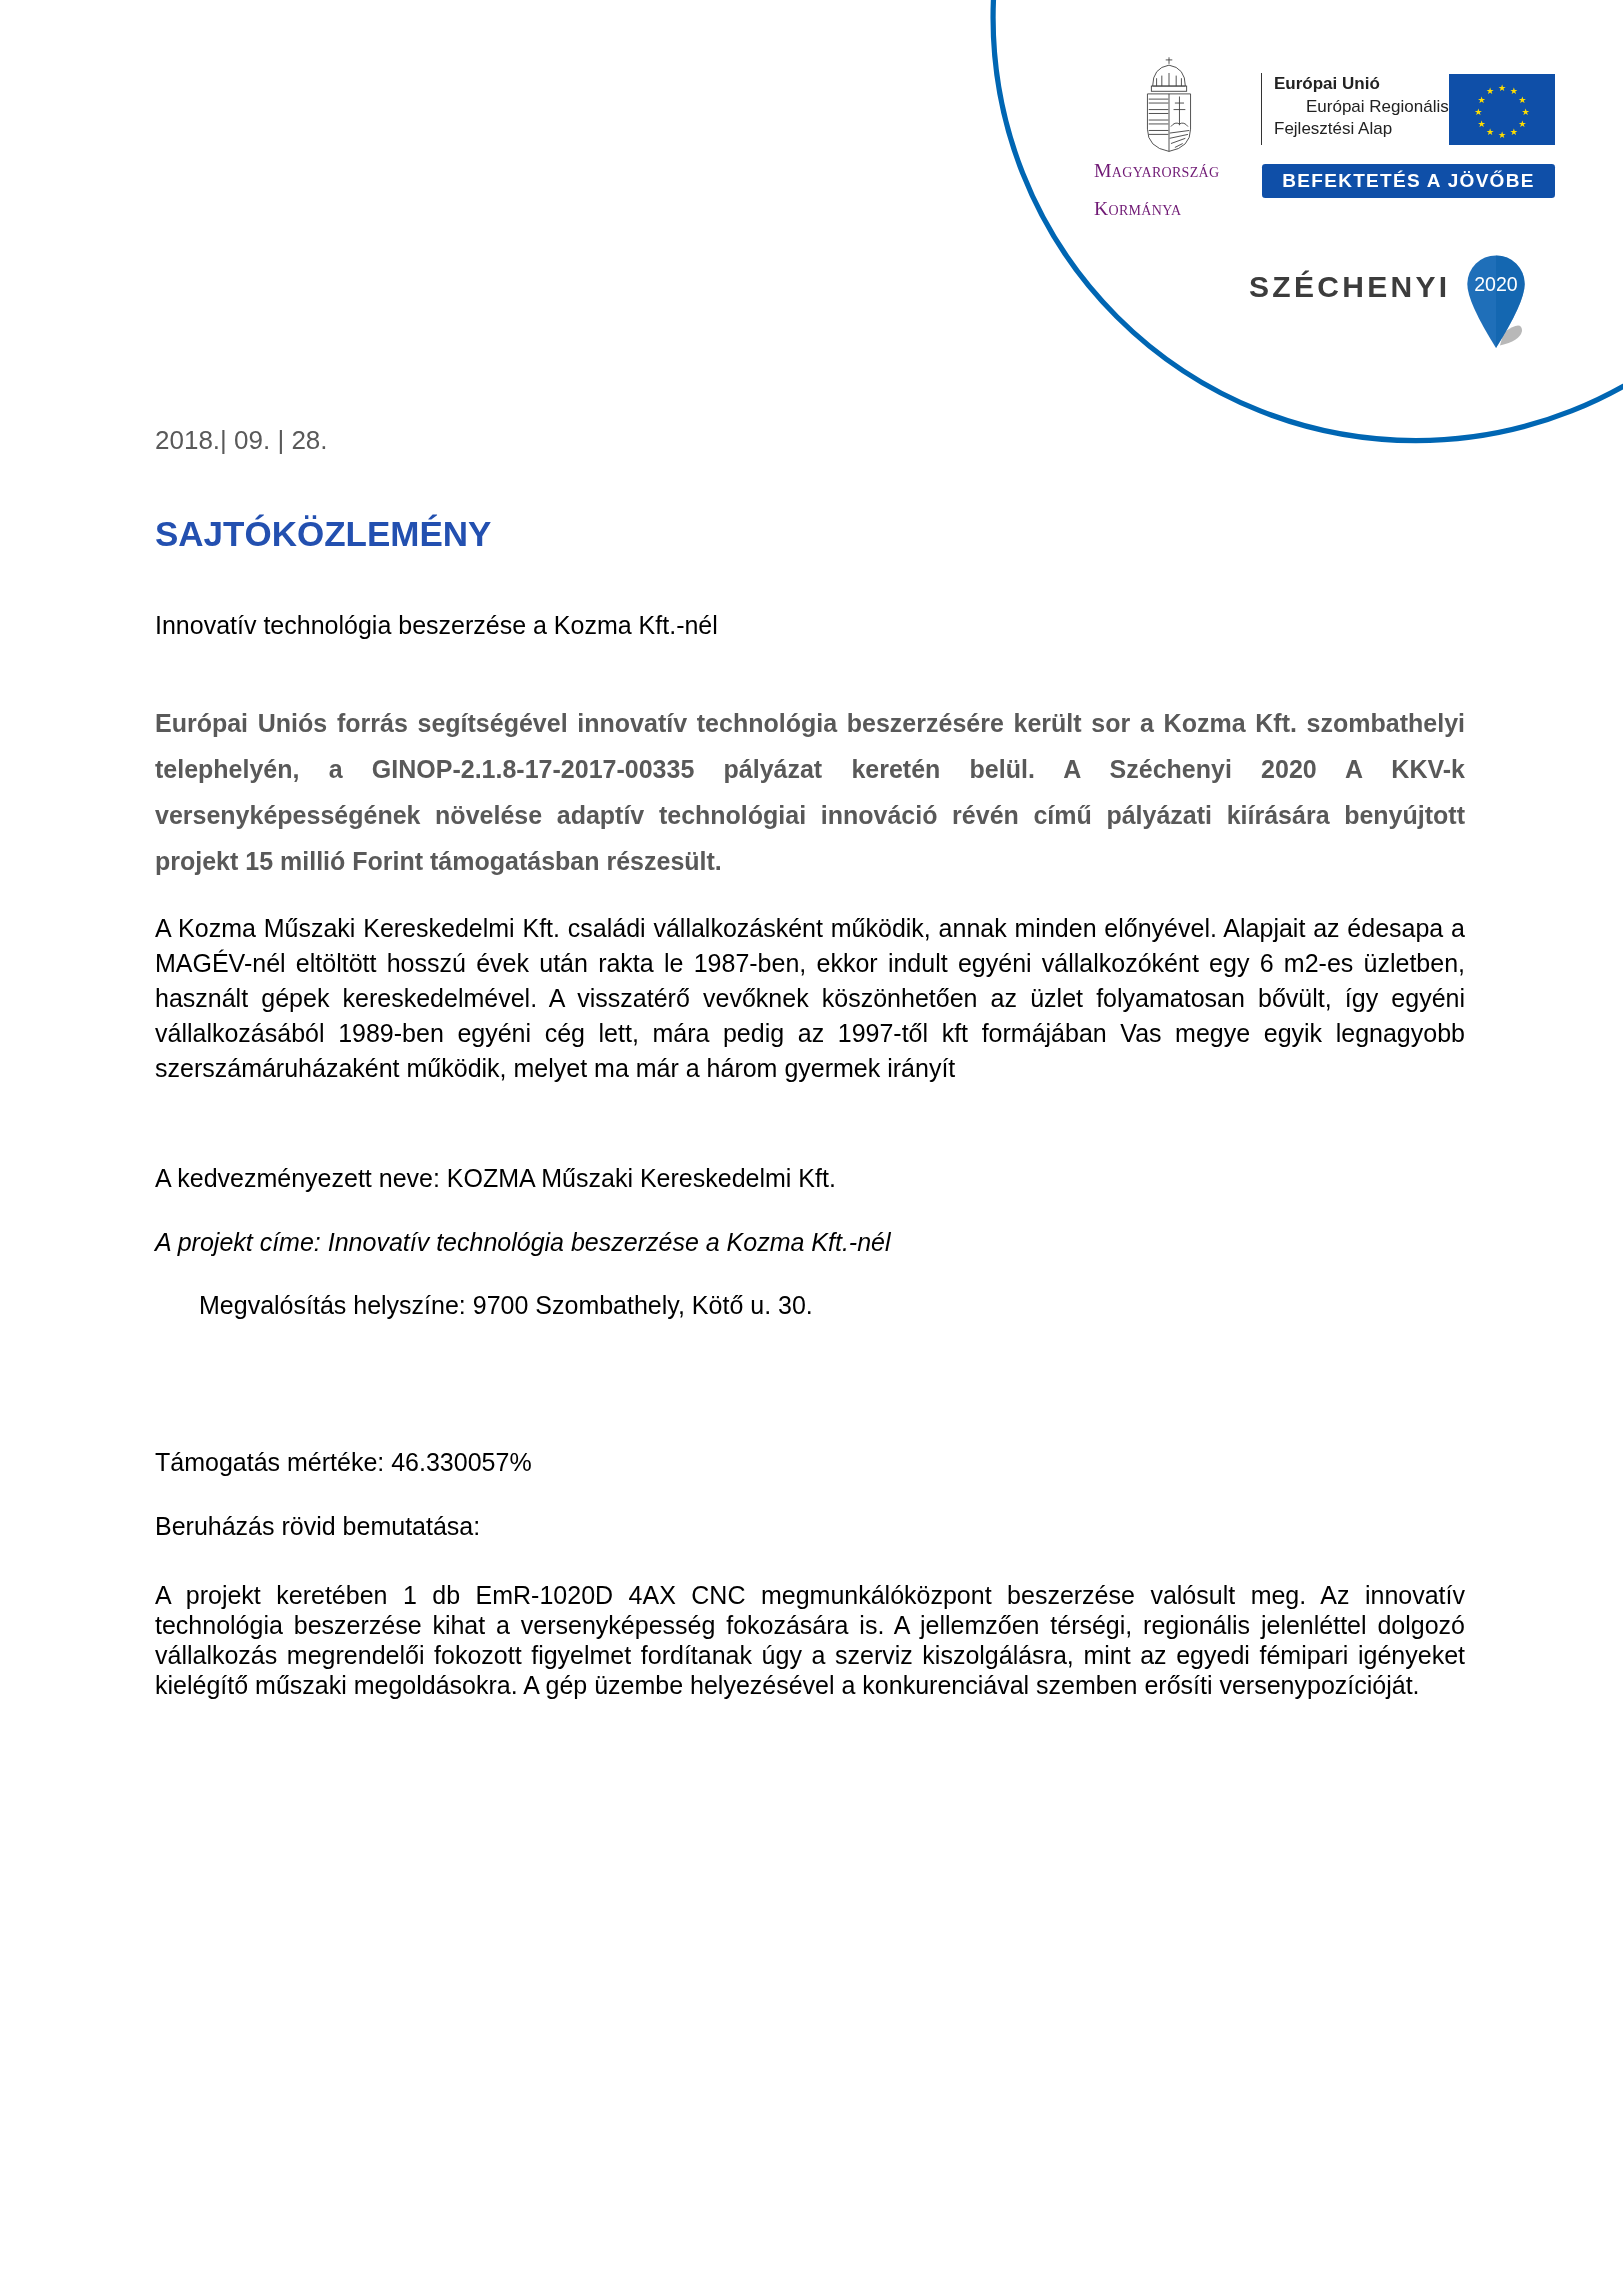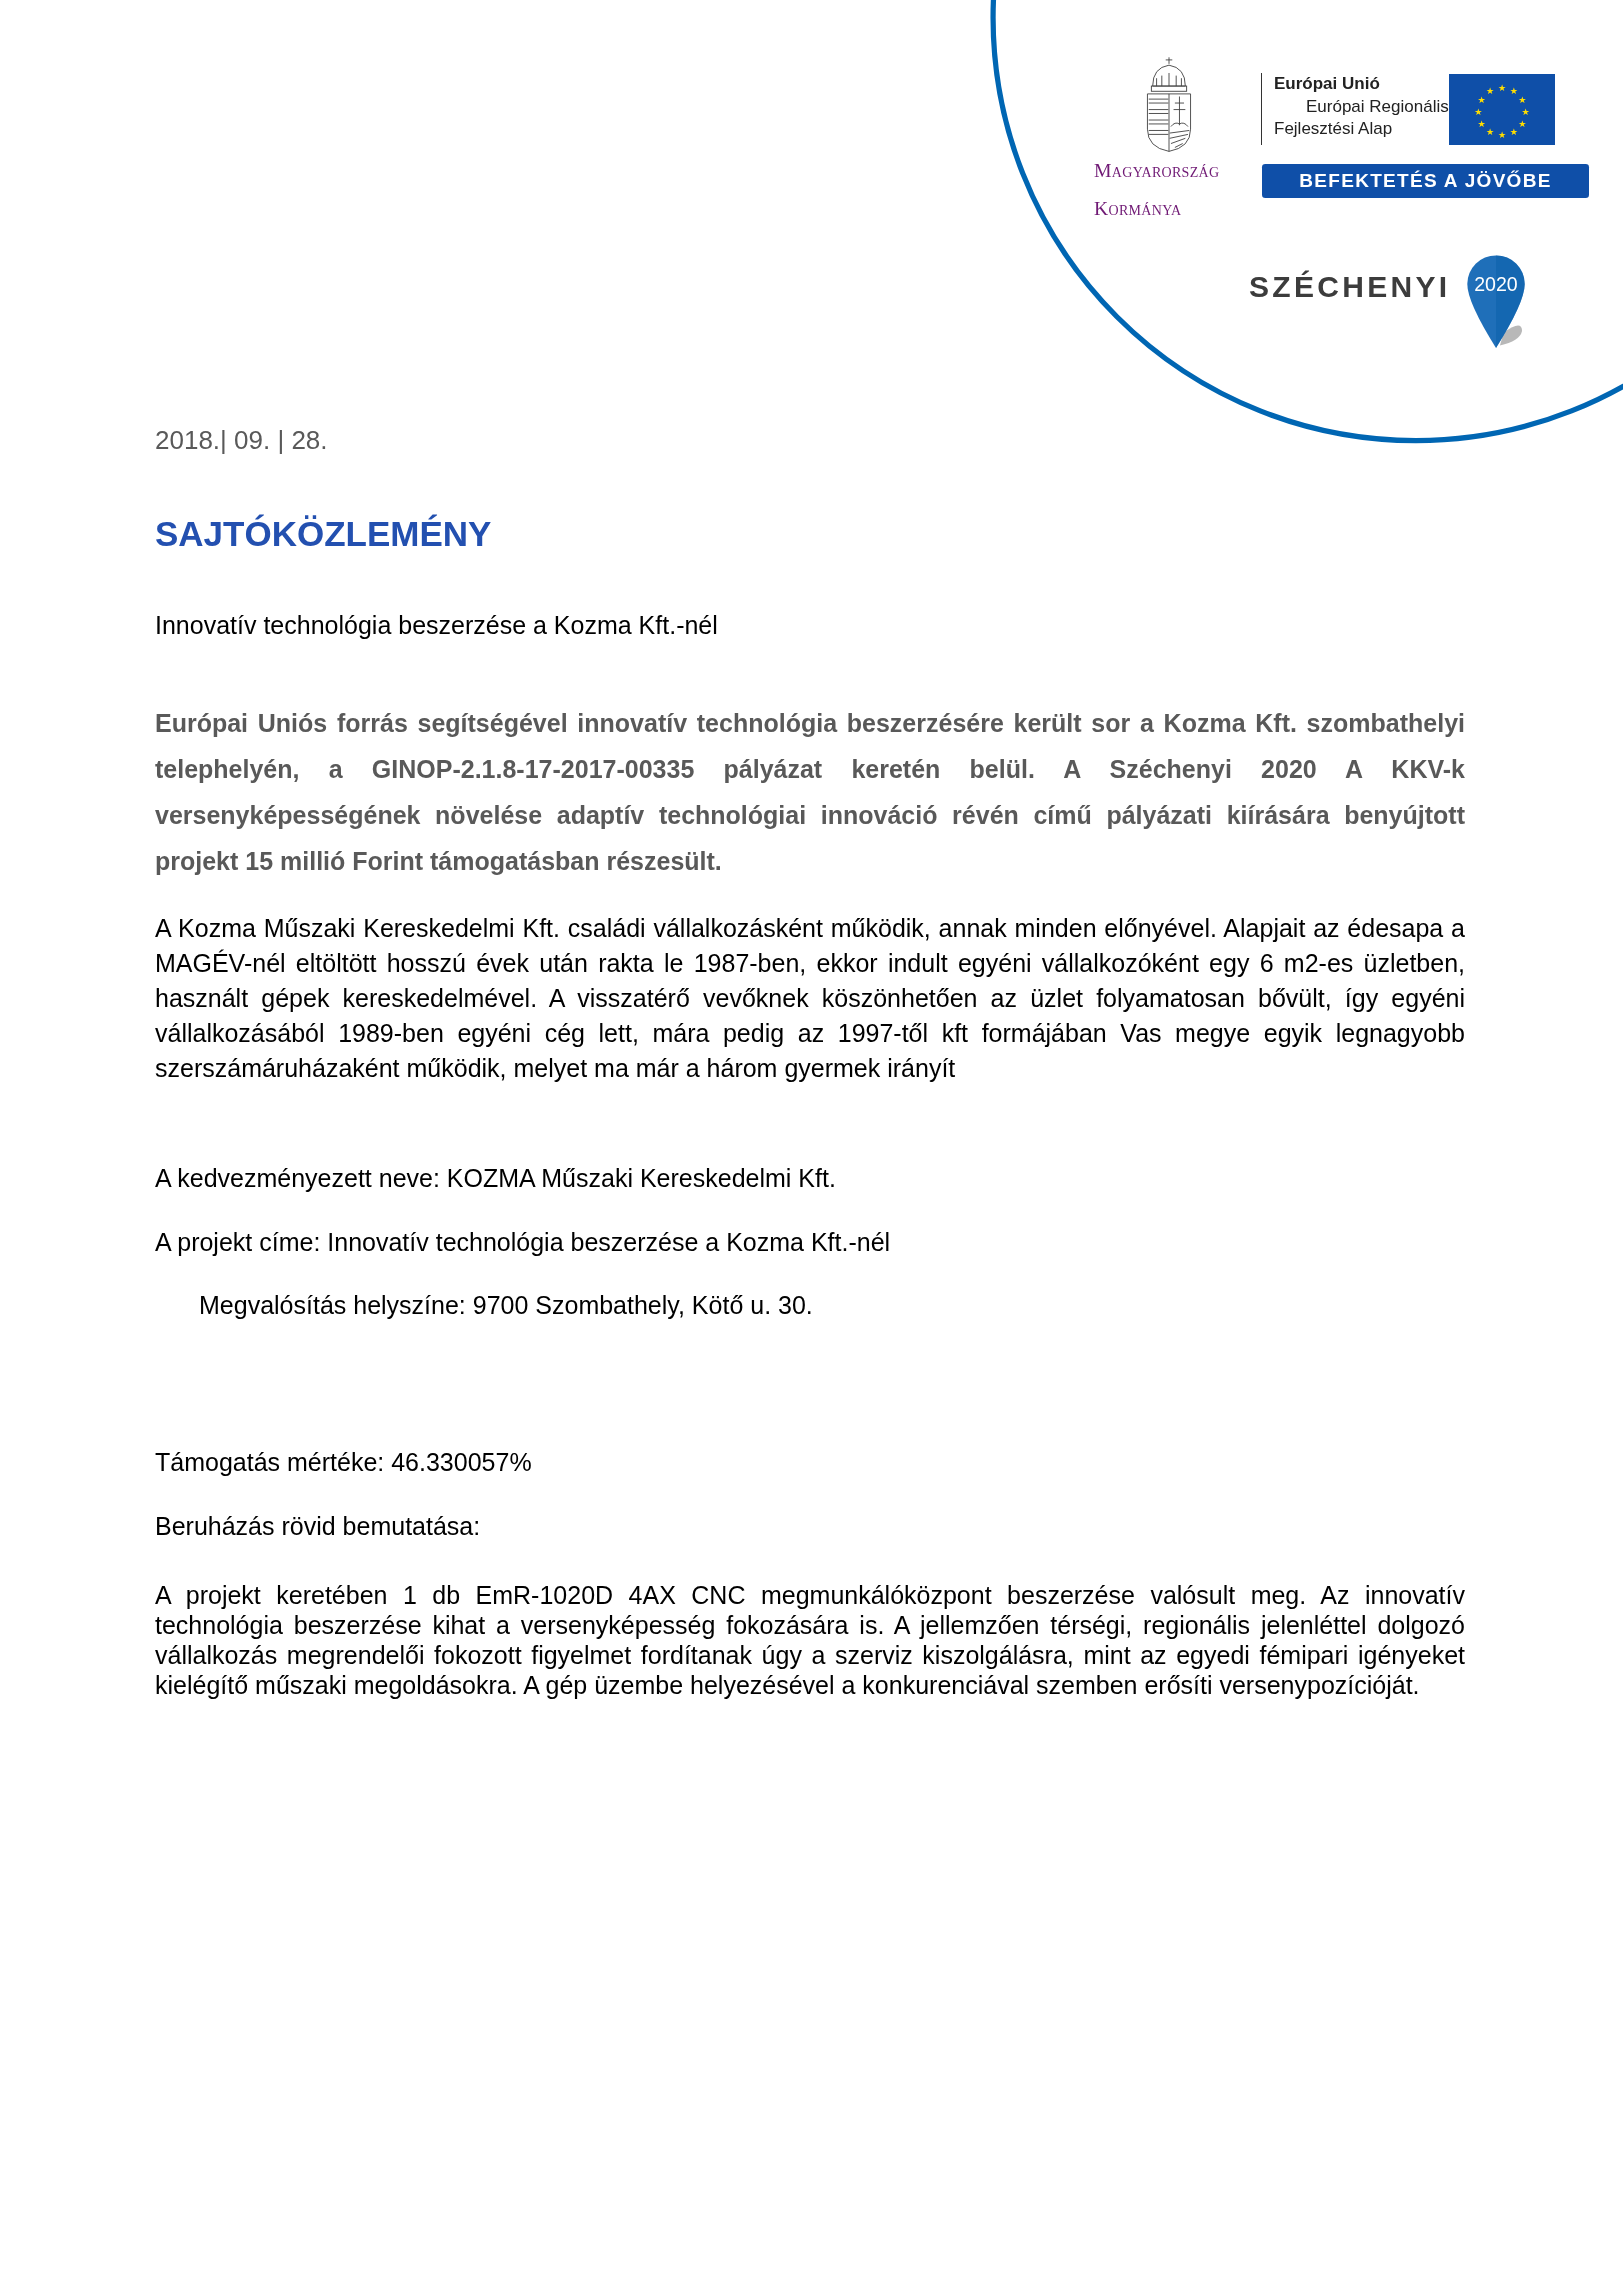--- a/index.html
+++ b/index.html
@@ -14,38 +14,38 @@
               font-family:"Liberation Serif", serif; color:#701a75; font-variant:small-caps;
               font-size:19.7px; letter-spacing:0.3px; line-height:19.7px; }
   #gov1 { top:161px; }
   #gov2 { top:199px; }
   #eu-divider { left:1261px; top:73px; width:1.3px; height:72px; background:#333; }
   .eu-line { left:1274px; font-size:17px; line-height:22px; color:#222; white-space:nowrap; }
   #eu1 { top:73px; font-weight:bold; }
   #eu2 { top:96px;margin-left:32px; }
   #eu3 { top:118px; }
   #eu-flag { left:1449px; top:74px; width:106px; height:71px; background:#0f4fa8; }
-  #banner { left:1262px; top:164px; width:327px; height:34px; background:#0f4fa8;
+  #banner { left:1262px; top:164px; width:293px; height:34px; background:#0f4fa8;
             border-radius:3.3px; color:#fff; font-weight:bold; font-size:19px;
             letter-spacing:1.3px; display:flex; align-items:center; justify-content:center; }
   #szech { left:1249px; top:270px; font-size:30px; font-weight:bold; color:#3c3c3c;
            letter-spacing:3.3px; white-space:nowrap; }
   #pin { left:1466px; top:254px; width:60px; height:98px; }
 
   
   .txt { position:absolute; left:155px; width:1310px; }
   #date { top:425px; font-size:26px; color:#595959; line-height:31.5px; }
   #title { top:513px; font-size:35px; font-weight:bold; color:#2350b0; line-height:42px; }
   #subtitle { top:610px; font-size:25px; line-height:31.5px; }
   #lead { top:700px; font-size:25px; font-weight:bold; color:#595959;
           line-height:46px; text-align:justify; }
   #intro { top:911px; font-size:25px; line-height:35px; text-align:justify; }
   .single { font-size:25px; line-height:31.5px; }
   #beneficiary { top:1163px; }
-  #project-title { top:1227px; }
+  #project-title { top:1227px;font-style:italic; }
   #details { top:1290px; font-size:25px; line-height:31px; }
   #rate { top:1447px; }
   #desc-label { top:1511px; }
   #desc { top:1580px; font-size:25px; line-height:30px; text-align:justify; }
   .row { display:block;margin-left:44px; }
 </style>
 </head>
 <body>
 
 <svg id="arc" width="1623" height="459" viewBox="0 0 2476 700">

